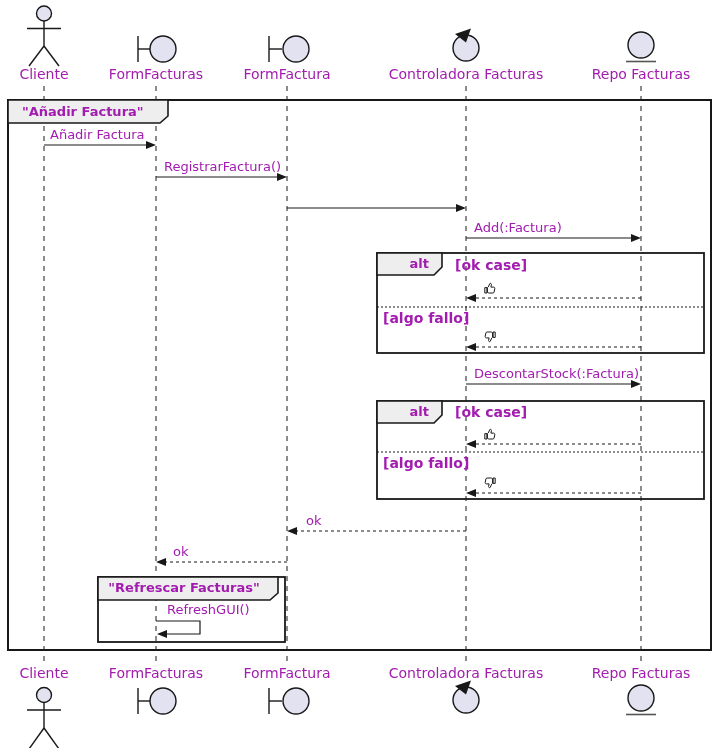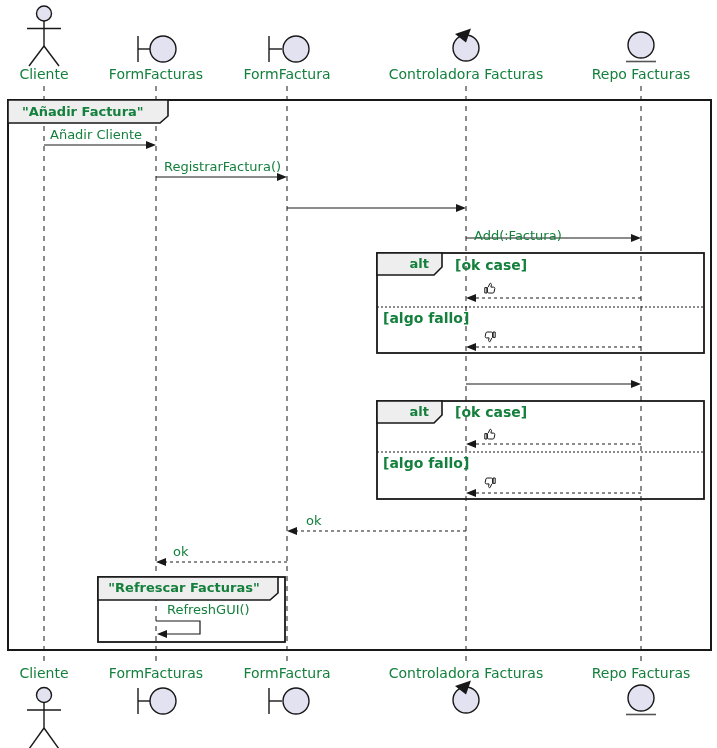--- a/index.html
+++ b/index.html
@@ -8,21 +8,21 @@
     --frame-tab-fill:#EEEEEE;
     --background:#FFFFFF;
   }
   html,body{margin:0;padding:0;background:var(--background);}
   .stage{
     position:relative;width:717px;height:748px;background:var(--background);
     font-family:"DejaVu Sans","Liberation Sans",sans-serif;color:#000;
     overflow:hidden;
   }
   .stage svg{position:absolute;left:0;top:0;}
-  .lbl{position:absolute;white-space:nowrap;font-size:13px;line-height:15px;color:#15803d;}
+  .lbl{position:absolute;white-space:nowrap;font-size:13px;line-height:15px;color:#a21caf;}
   .plabel{font-size:14px;transform:translateX(-50%);}
   .guard{font-size:14px;font-weight:bold;}
   .operator{font-weight:bold;font-size:13px;text-align:right;}
   .frametitle{font-weight:bold;font-size:13px;}
   .centered{text-align:center;transform:none;}
 </style>
 </head>
 <body>
 
 <div class="stage">
@@ -163,23 +163,24 @@
   </svg>
 
   <div class="lbl plabel" style="left:44px;top:67px;">Cliente</div>
   <div class="lbl plabel" style="left:156px;top:67px;">FormFacturas</div>
   <div class="lbl plabel" style="left:287px;top:67px;">FormFactura</div>
   <div class="lbl plabel" style="left:466px;top:67px;">Controladora Facturas</div>
   <div class="lbl plabel" style="left:641px;top:67px;">Repo Facturas</div>
 
   <div class="lbl frametitle" style="left:22px;top:104px;">"Añadir Factura"</div>
 
-  <div class="lbl" style="left:50px;top:127px;">Añadir Cliente</div>
+  <div class="lbl" style="left:50px;top:127px;">Añadir Factura</div>
   <div class="lbl" style="left:164px;top:159px;text-align:center;">RegistrarFactura()</div>
-  <div class="lbl" style="left:474px;top:228px;">Add(:Factura)</div>
+  <div class="lbl" style="left:474px;top:220px;">Add(:Factura)</div>
+  <div class="lbl" style="left:474px;top:366px;">DescontarStock(:Factura)</div>
   <div class="lbl" style="left:306px;top:513px;">ok</div>
   <div class="lbl" style="left:173px;top:544px;">ok</div>
   <div class="lbl" style="left:167px;top:602px;">RefreshGUI()</div>
 
   <div class="lbl operator" style="left:377px;top:256px;width:52px;">alt</div>
   <div class="lbl guard" style="left:455px;top:258px;">[ok case]</div>
   <div class="lbl guard" style="left:383px;top:311px;">[algo fallo]</div>
 
   <div class="lbl operator" style="left:377px;top:404px;width:52px;">alt</div>
   <div class="lbl guard" style="left:455px;top:405px;">[ok case]</div>

